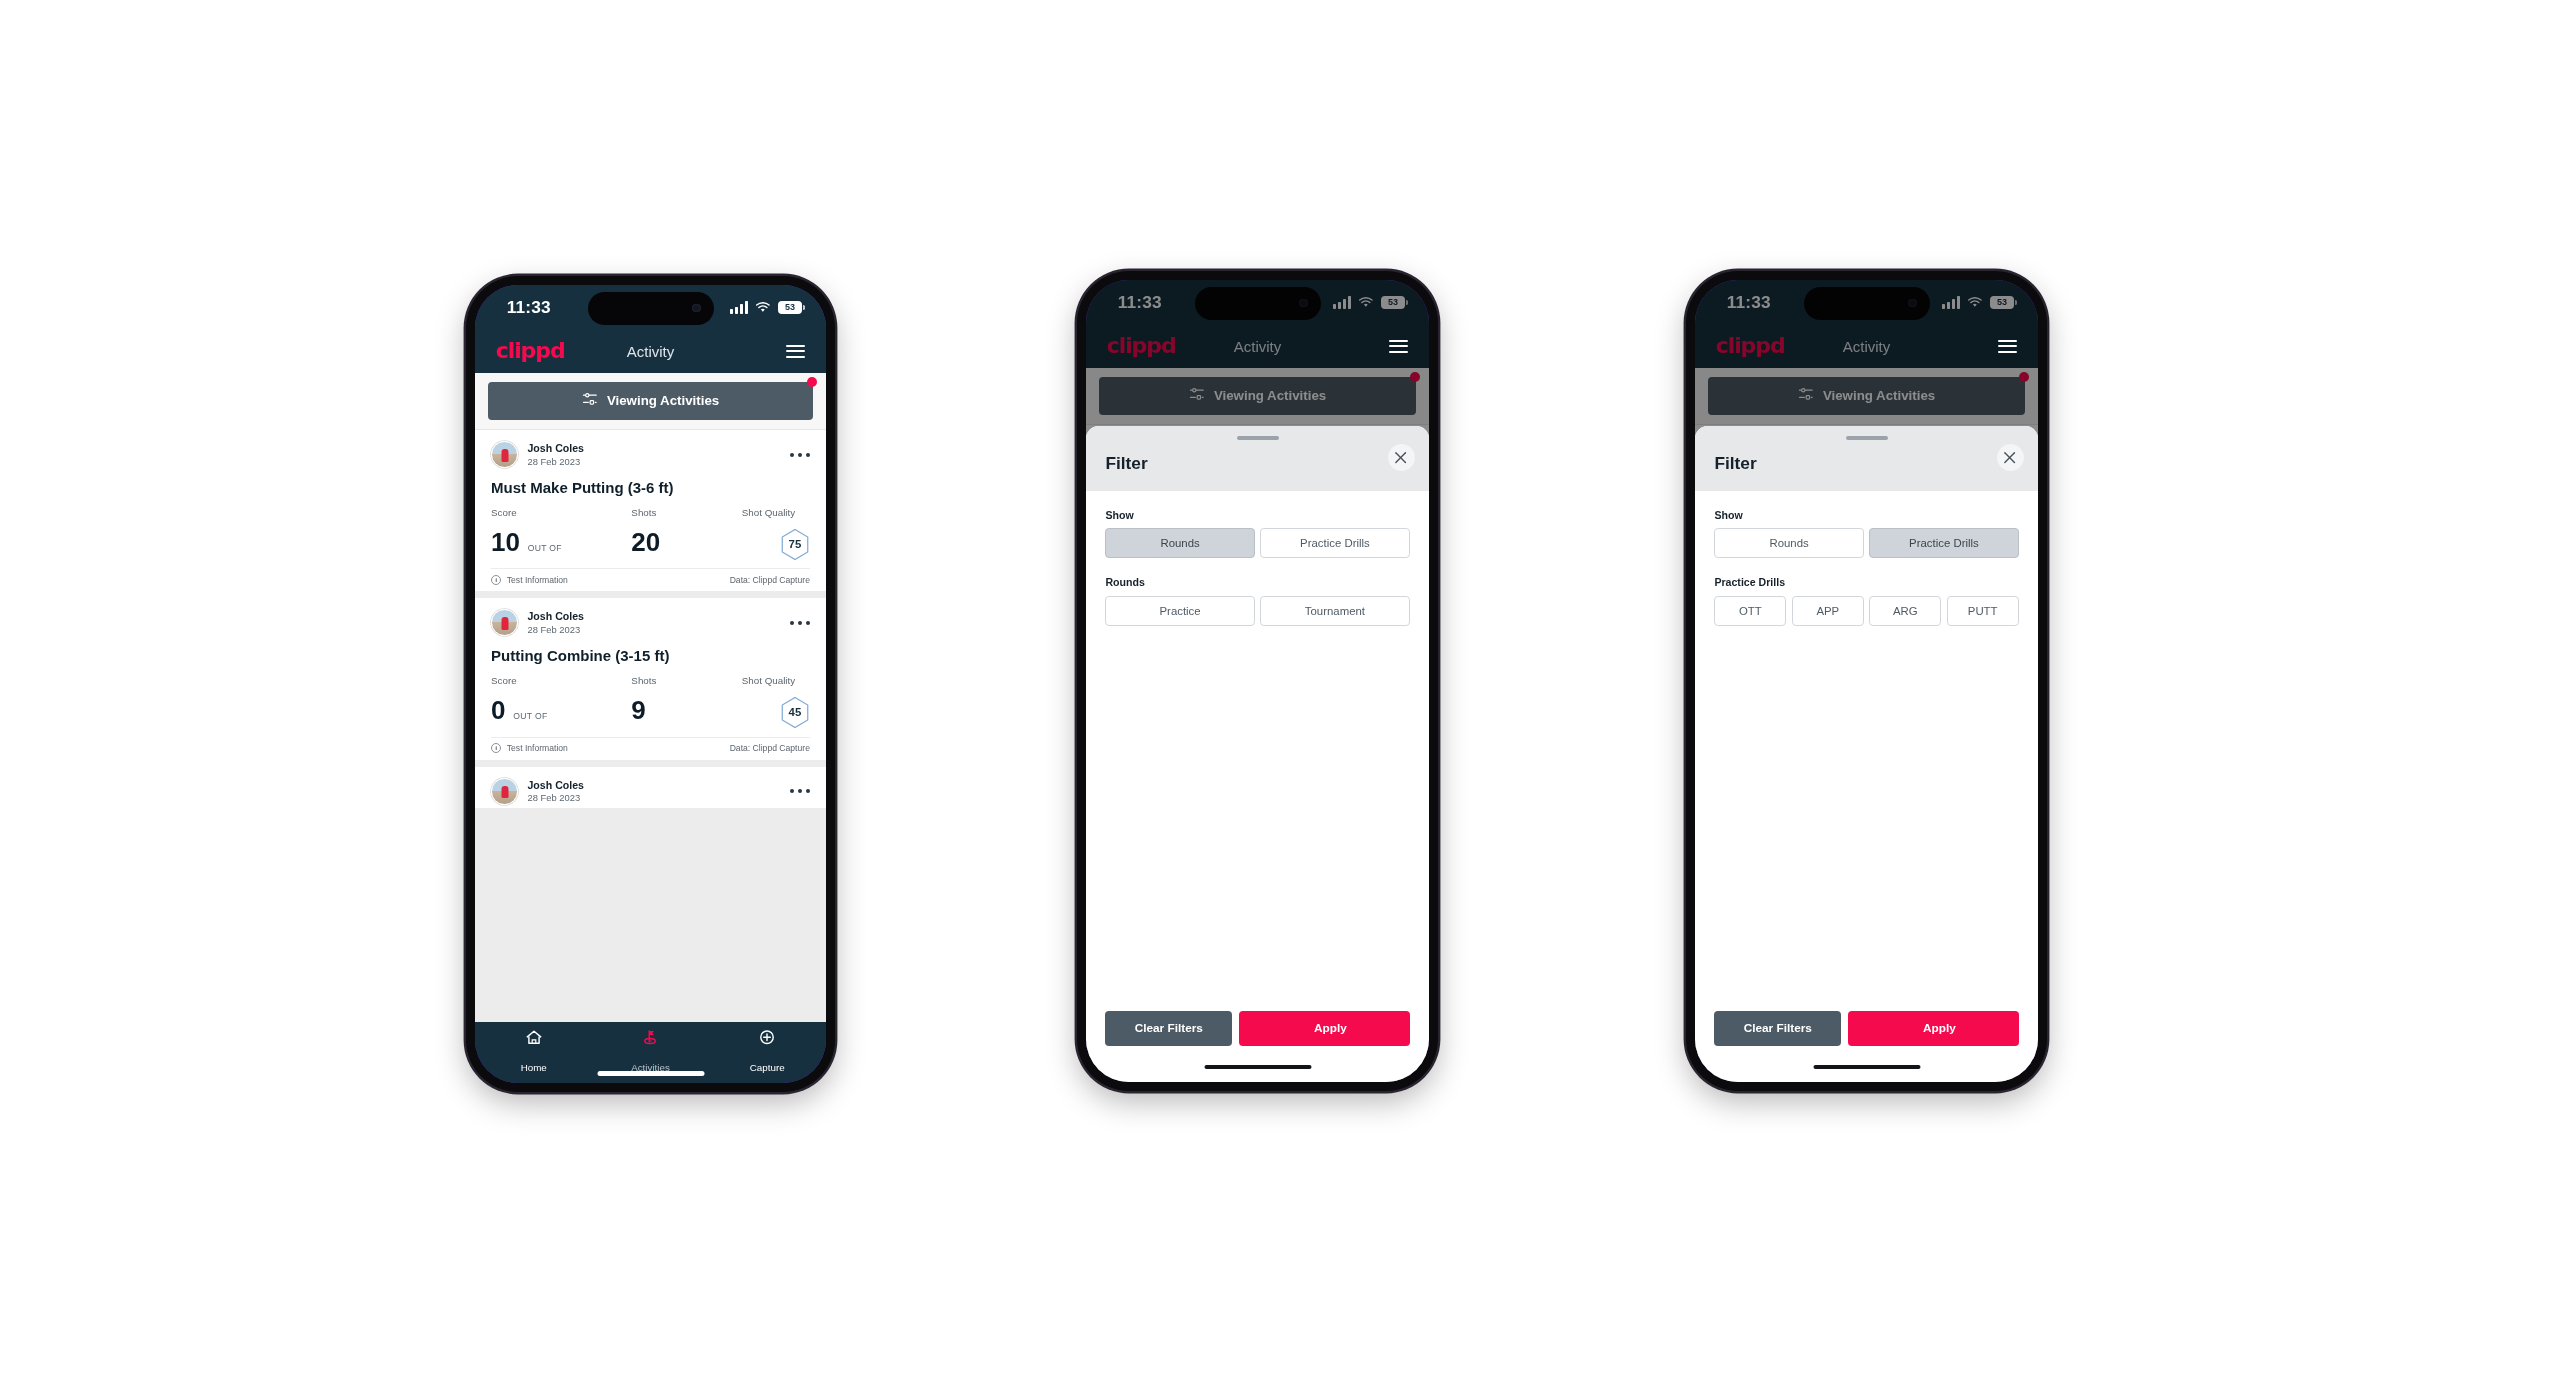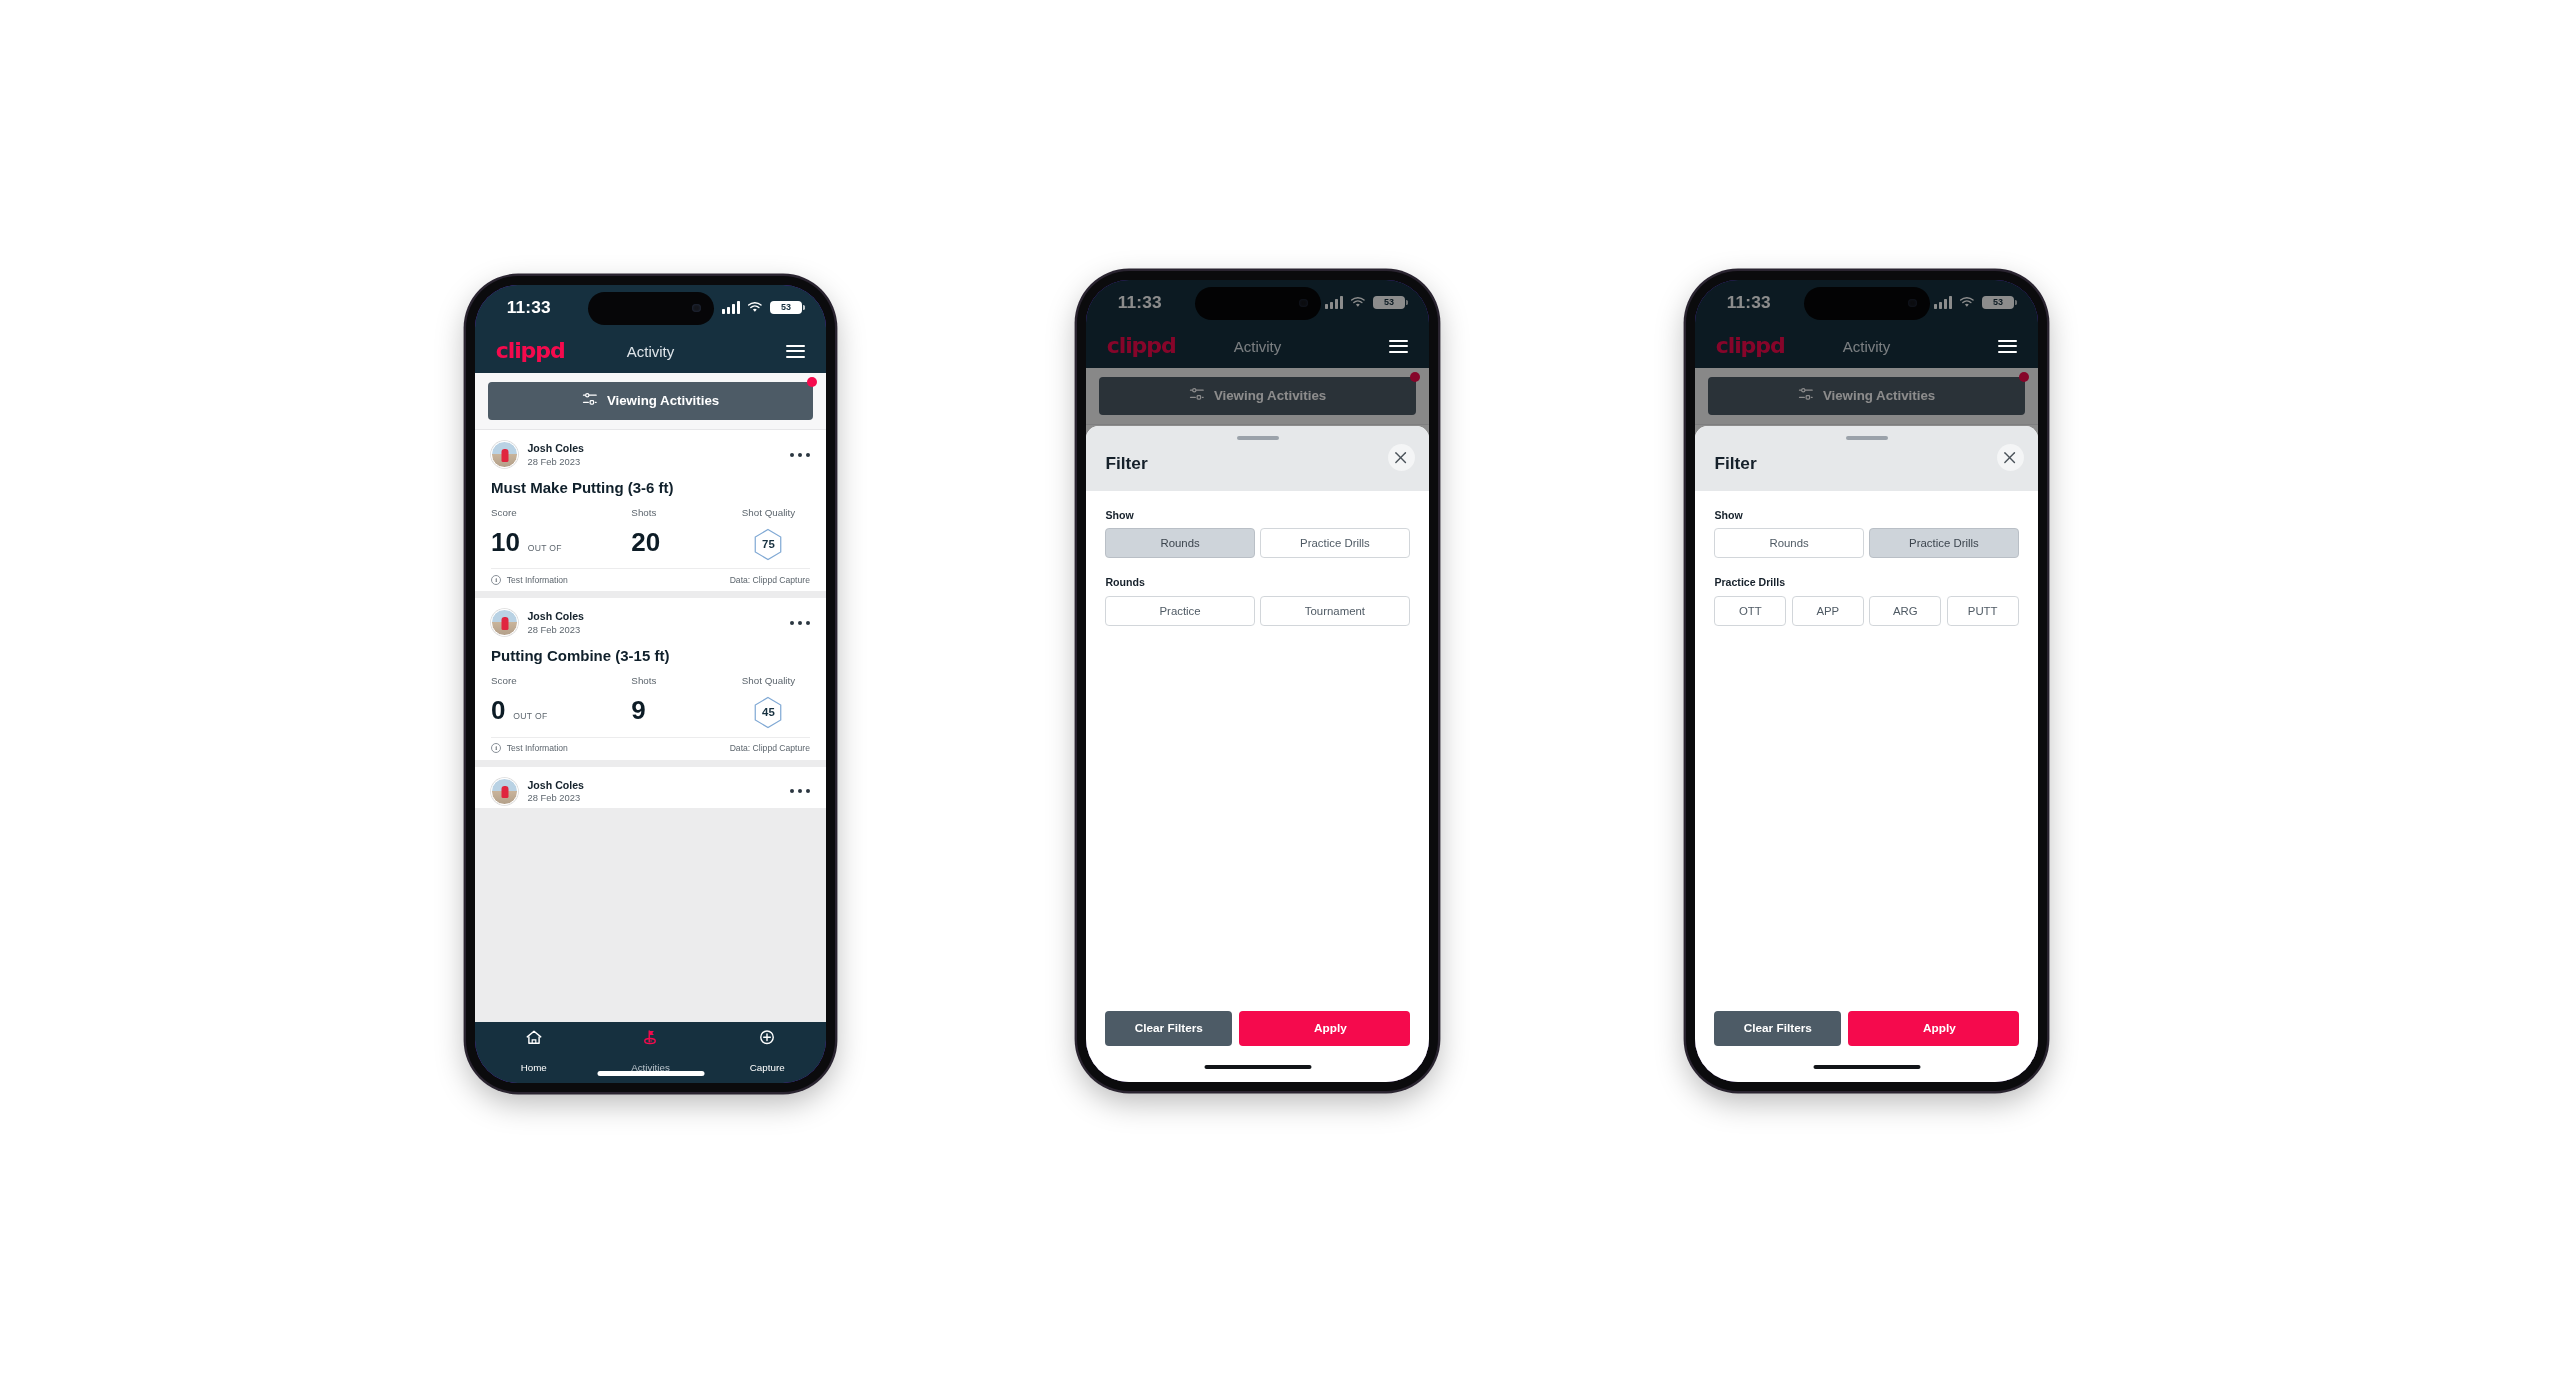--- a/index.html
+++ b/index.html
@@ -63,21 +63,21 @@
     margin-left: auto; display: flex; align-items: center; gap: 7px;
   }
   .ico-signal { display: flex; align-items: flex-end; gap: 2px; height: 12.6px; }
   .ico-signal i { width: 3.1px; background: #fff; border-radius: 0.8px; display: block; }
   .ico-signal i:nth-child(1) { height: 4.7px; }
   .ico-signal i:nth-child(2) { height: 7px; }
   .ico-signal i:nth-child(3) { height: 9.8px; }
   .ico-signal i:nth-child(4) { height: 12.6px; }
   .ico-wifi { width: 15.7px; height: 12.6px; }
   .batt {
-    width: 32px; height: 13.3px; border-radius: 3.9px;
+    width: 24px; height: 13.3px; border-radius: 3.9px;
     background: #fff; color: #16303f;
     font-size: 9px; font-weight: bold;
     display: flex; align-items: center; justify-content: center;
     position: relative;
   }
   .batt:after {
     content: ""; position: absolute; right: -2.7px; top: 3.9px;
     width: 2px; height: 5.5px; border-radius: 0 1.6px 1.6px 0;
     background: rgba(255,255,255,.75);
   }
@@ -145,21 +145,21 @@
   .kebab i { width: 4.3px; height: 4.3px; border-radius: 50%; background: #2b3640; display: block; }
   .card-title { font-size: 15px; font-weight: bold; color: #10202b; margin: 7.8px 0 11px; }
   .stats { display: flex; align-items: flex-start; padding-bottom: 7.8px; }
   .col-score { width: 44%; }
   .col-shots { width: 30%; }
   .col-quality { width: 26%; text-align: center; }
   .stat-label { font-size: 9.8px; color: #5d666e; }
   .stat-row { display: flex; align-items: baseline; gap: 7.8px; margin-top: 3.1px; }
   .bignum { font-size: 26px; font-weight: bold; color: #0d1c26; line-height: 1; }
   .outof { font-size: 8.6px; color: #5d666e; letter-spacing: 0.3px; }
-  .hexwrap { display: flex; justify-content: center; margin-top: 1.6px; }
+  .hexwrap { display: flex; justify-content: flex-end; margin-top: 1.6px; }
   .hex { position: relative; width: 30px; height: 33px; display: flex; align-items: center; justify-content: center; }
   .hex svg { position: absolute; inset: 0; }
   .hex span { font-size: 11.4px; font-weight: bold; color: #16303f; position: relative; }
   .card-foot {
     border-top: 0.8px solid #ececed;
     display: flex; align-items: center;
     padding: 5.5px 0 6.3px; font-size: 8.6px; color: #5d666e;
   }
   .info-ic {
     width: 10.2px; height: 10.2px; border-radius: 50%;

